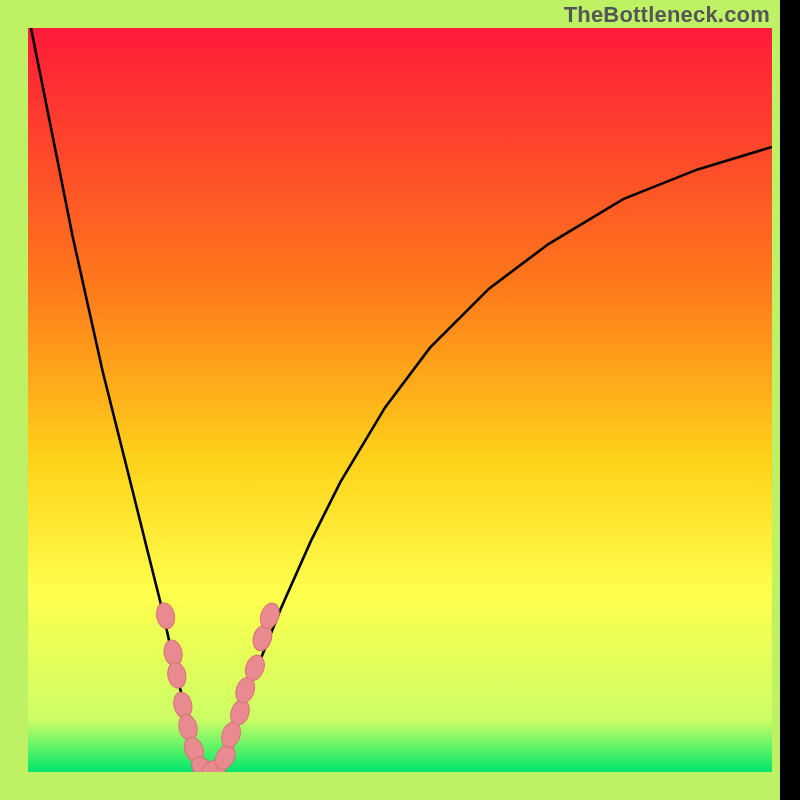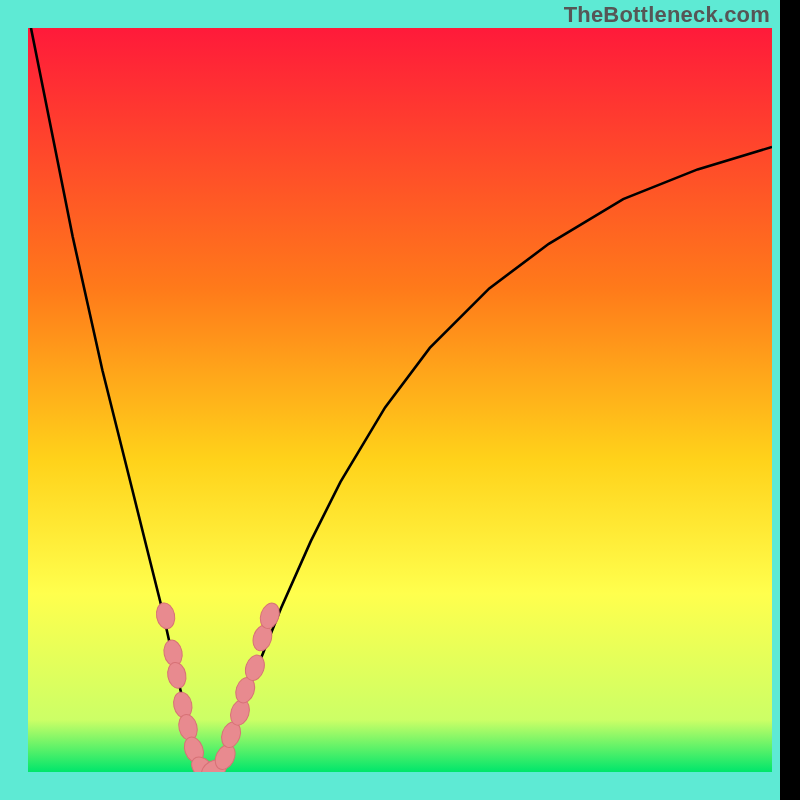--- a/index.html
+++ b/index.html
@@ -9,21 +9,21 @@
     height: 800px;
     background: #000;
     overflow: hidden;
   }
   .frame {
     position: absolute;
     left: 0;
     top: 0;
     width: 780px;
     height: 800px;
-    background: #5eead4;
+    background: #bef264;
   }
   .watermark {
     position: absolute;
     top: 2px;
     right: 10px;
     font-family: Arial, Helvetica, sans-serif;
     font-size: 22px;
     font-weight: 600;
     color: #565656;
     letter-spacing: 0.2px;

